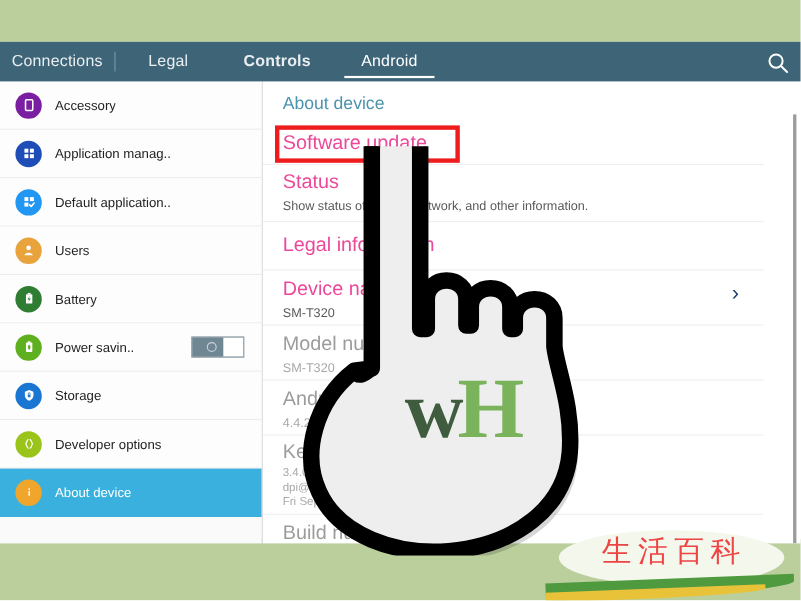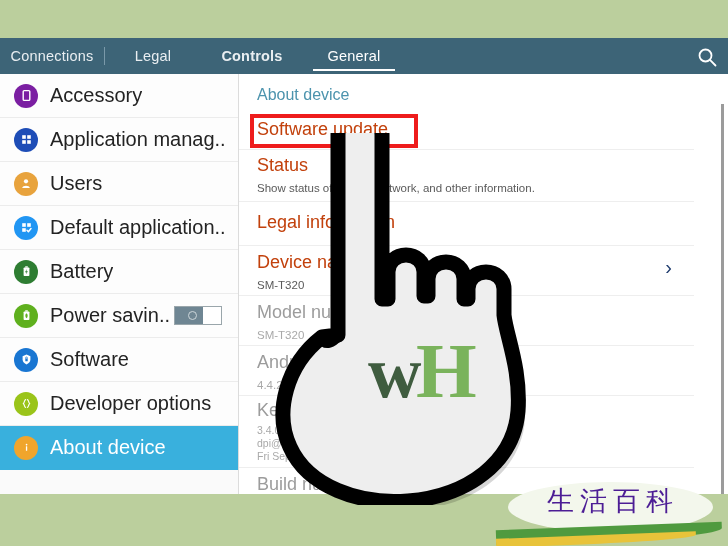--- a/index.html
+++ b/index.html
@@ -75,21 +75,21 @@
   .side-icon {
     width: 24px; height: 24px; border-radius: 50%;
     flex: 0 0 24px;
     display: flex; align-items: center; justify-content: center;
     margin-right: 12px;
     color: #ffffff;
     font-size: 12px;
     line-height: 1;
   }
   .side-label {
-    font-size: 20px;
+    font-size: 12px;
     color: #232323;
     white-space: nowrap;
     overflow: hidden;
   }
   .side-item.selected .side-label { color: #ffffff; }
   .side-toggle {
     position: absolute; right: 16px; top: 12px;
     width: 48px; height: 19px;
     border: 1px solid #9aa6ab;
     background: #6f8693;
@@ -120,21 +120,21 @@
   .section-header {
     position: absolute; left: 18px; top: 12px;
     font-size: 16px; color: #4c93ad;
   }
   .row {
     position: absolute; left: 0; width: 455px;
     border-bottom: 1px solid #eeeeee;
   }
   .row-title {
     position: absolute; left: 18px;
-    font-size: 18px; color: #c2410c; white-space: nowrap;
+    font-size: 18px; color: #ec4899; white-space: nowrap;
   }
   .row-sub {
     position: absolute; left: 18px;
     font-size: 11.5px; color: #5a5a5a; white-space: nowrap;
   }
   .row-sub.small { font-size: 10.5px; line-height: 13px; }
   .chevron {
     position: absolute; right: 22px;
     color: #1f3c6e; font-size: 20px; font-weight: 300;
   }
@@ -181,21 +181,21 @@
     border-radius: 50%;
     background: #f3f7ec;
   }
   #watermark .wm-cn {
     position: absolute; left: 18px; top: 1px;
     width: 190px;
     text-align: center;
     font-family: "DejaVu Sans", sans-serif;
     font-size: 27px;
     letter-spacing: 6px;
-    color: #4c1d95;
+    color: #ef4444;
     white-space: nowrap;
   }
   #watermark .wm-url {
     position: absolute; left: 18px; top: 33px;
     width: 190px;
     text-align: center;
     font-size: 14.5px;
     font-weight: bold;
     color: #3f6d33;
     white-space: nowrap;
@@ -231,21 +231,21 @@
       <span>Connections</span>
     </div>
     <div class="tab-sep" style="left:104px;"></div>
     <div class="tab" style="left:110px; width:86px;">
       <span>Legal</span>
     </div>
     <div class="tab" style="left:205px; width:94px;font-weight:bold;">
       <span>Controls</span>
     </div>
     <div class="tab active" style="left:305px; width:98px;">
-      <span>General</span>
+      <span>Android</span>
       <span class="underline"></span>
     </div>
 
     <div id="search-icon-wrap">
       <svg viewBox="0 0 22 22" aria-hidden="true">
         <circle cx="9.5" cy="9.5" r="6" fill="none" stroke="#ffffff" stroke-width="1.8"></circle>
         <line x1="14.2" y1="14.2" x2="19.5" y2="19.5" stroke="#ffffff" stroke-width="1.8" stroke-linecap="round"></line>
       </svg>
     </div>
   </div>
@@ -267,42 +267,42 @@
           <rect x="2.2" y="2.2" width="3.6" height="3.6" fill="#fff"></rect>
             <rect x="7.2" y="2.2" width="3.6" height="3.6" fill="#fff"></rect>
           <rect x="2.2" y="7.2" width="3.6" height="3.6" fill="#fff"></rect>
             <rect x="7.2" y="7.2" width="3.6" height="3.6" fill="#fff"></rect>
         </svg>
       </span>
       <span class="side-label">Application manag..</span>
     </div>
 
     <div class="side-item">
-      <span class="side-icon" style="background:#e8a33d;">
-        <svg width="13" height="13" viewBox="0 0 13 13">
-          <circle cx="6" cy="4.3" r="2.1" fill="#fff"></circle>
-          <path d="M2.2 11 C2.6 7.9 9.4 7.9 9.8 11 Z" fill="#fff"></path>
-        </svg>
-      </span>
-      <span class="side-label">Users</span>
-    </div>
-
-    <div class="side-item">
       <span class="side-icon" style="background:#2196f3;">
         <svg width="13" height="13" viewBox="0 0 13 13">
           <rect x="2.2" y="2.2" width="3.6" height="3.6" fill="#fff"></rect>
             <rect x="7.2" y="2.2" width="3.6" height="3.6" fill="#fff"></rect>
           <rect x="2.2" y="7.2" width="3.6" height="3.6" fill="#fff"></rect>
           <path d="M7 9.3 L8.4 10.7 L11 7.6" fill="none" stroke="#fff" stroke-width="1.5" stroke-linecap="round" stroke-linejoin="round"></path>
         </svg>
       </span>
       <span class="side-label">Default application..</span>
     </div>
 
     <div class="side-item">
+      <span class="side-icon" style="background:#e8a33d;">
+        <svg width="13" height="13" viewBox="0 0 13 13">
+          <circle cx="6" cy="4.3" r="2.1" fill="#fff"></circle>
+          <path d="M2.2 11 C2.6 7.9 9.4 7.9 9.8 11 Z" fill="#fff"></path>
+        </svg>
+      </span>
+      <span class="side-label">Users</span>
+    </div>
+
+    <div class="side-item">
       <span class="side-icon" style="background:#2e7d32;">
         <svg width="13" height="13" viewBox="0 0 13 13">
           <rect x="3.6" y="2.4" width="5.8" height="8.6" rx="0.8" fill="#fff"></rect>
           <rect x="5.2" y="1.3" width="2.6" height="1.3" fill="#fff"></rect>
           <path d="M6.9 4 L5 7.2 H6.5 L5.8 9.6 L7.9 6.3 H6.4 Z" fill="#2e7d32"></path>
         </svg>
       </span>
       <span class="side-label">Battery</span>
     </div>
 
@@ -323,21 +323,21 @@
 
 
     <div class="side-item">
       <span class="side-icon" style="background:#1976d2;">
         <svg width="13" height="13" viewBox="0 0 13 13">
           <path d="M6.5 1.6 L10.4 3.2 V6.6 C10.4 9 8.6 10.7 6.5 11.4 C4.4 10.7 2.6 9 2.6 6.6 V3.2 Z" fill="#fff"></path>
           <rect x="5.3" y="5.6" width="2.4" height="2.6" rx="0.3" fill="#1976d2"></rect>
           <path d="M5.6 5.7 V4.9 A0.9 0.9 0 0 1 7.4 4.9 V5.7" fill="none" stroke="#1976d2" stroke-width="0.7"></path>
         </svg>
       </span>
-      <span class="side-label">Software</span>
+      <span class="side-label">Storage</span>
     </div>
 
     <div class="side-item">
       <span class="side-icon" style="background:#9ac41a;">
         <svg width="13" height="13" viewBox="0 0 13 13">
           <path d="M5.6 2.6 C4.2 2.9 4.7 5.3 3.4 6.5 C4.7 7.7 4.2 10.1 5.6 10.4" fill="none" stroke="#fff" stroke-width="1.1" stroke-linecap="round"></path>
           <path d="M7.4 2.6 C8.8 2.9 8.3 5.3 9.6 6.5 C8.3 7.7 8.8 10.1 7.4 10.4" fill="none" stroke="#fff" stroke-width="1.1" stroke-linecap="round"></path>
         </svg>
       </span>
       <span class="side-label">Developer options</span>

